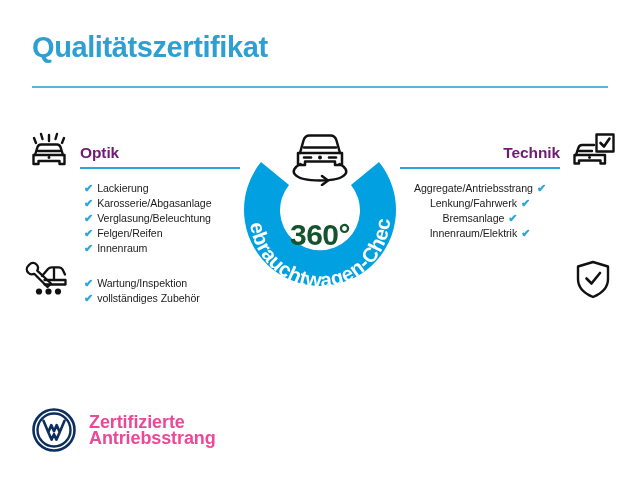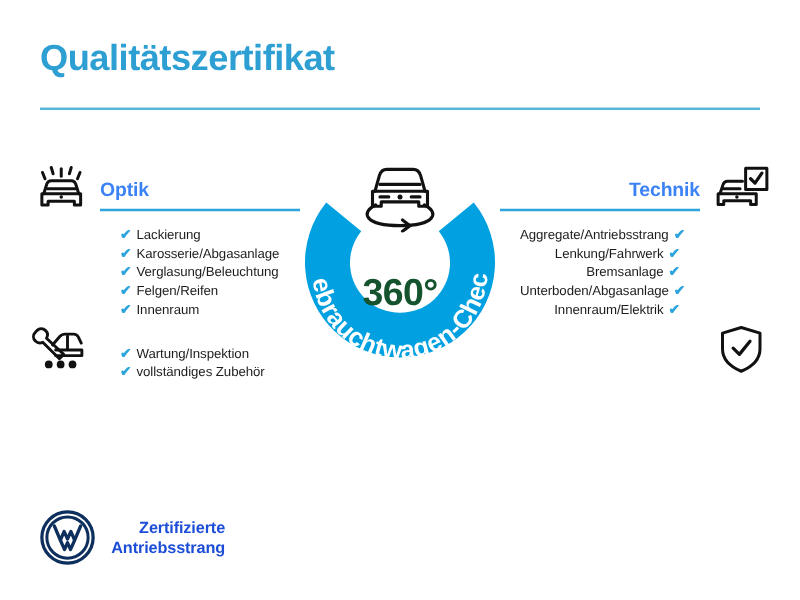--- a/index.html
+++ b/index.html
@@ -48,35 +48,35 @@
   .section {
     position: absolute;
   }
   .section-head {
     position: relative;
     height: 30px;
   }
   .section-title {
     font-size: 15.5px;
     font-weight: bold;
-    color: #3b82f6;
+    color: #701a75;
     line-height: 20px;
     letter-spacing: -0.1px;
     white-space: nowrap;
   }
   .section-rule {
     position: absolute;
     left: 0;
     right: 0;
     top: 24px;
     height: 2px;
     background: #2ca4dc;
   }
   .section-list {
-    margin: 16px;
+    margin: 4px;
     padding: 0;
     list-style: none;
     margin-top: 8px;
   }
   .section-list li {
     font-size: 10.6px;
     color: #1c1c1c;
     line-height: 15px;
     white-space: nowrap;
     letter-spacing: -0.05px;
@@ -88,21 +88,21 @@
     display: inline-block;
   }
 
   
   .sec-left .section-title { text-align: left; }
   .sec-left .section-list li { text-align: left; }
   .sec-left .check { margin-right: 4px; }
 
   
   .sec-right .section-title { text-align: right; }
-  .sec-right .section-list li { text-align: right; }
+  .sec-right .section-list li { text-align: center; }
   .sec-right .check { margin-left: 4px; }
 
   .section-icon {
     position: absolute;
     color: #111111;
   }
 
   
   #sec-optik     { left: 80px;  top: 143px; width: 160px; }
   #sec-wartung   { left: 80px;  top: 268px; width: 160px; }
@@ -148,26 +148,25 @@
   #footer {
     position: absolute;
     left: 32px;
     top: 408px;
     display: flex;
     align-items: center;
   }
   #vw-logo { display: block; }
   #footer-text {
     margin-left: 13px;
-    font-size: 13px;
+    font-size: 18px;
     font-weight: bold;
     line-height: 16px;
-    color: #1d4ed8;
+    color: #ec4899;
     letter-spacing: -0.1px;
-    text-align: right;
   }
   #footer-text div { white-space: nowrap; }
 </style>
 </head>
 <body>
 
 <div id="page">
 
   <div id="header-title">Qualitätszertifikat</div>
   <div id="header-rule"></div>
@@ -229,21 +228,20 @@
   </div>
   <div class="section sec-right" id="sec-technik">
     <div class="section-head">
       <div class="section-title">Technik</div>
       <div class="section-rule"></div>
     </div>
     <ul class="section-list">
       <li><span>Aggregate/Antriebsstrang</span><span class="check">✔</span></li>
       <li><span>Lenkung/Fahrwerk</span><span class="check">✔</span></li>
       <li><span>Bremsanlage</span><span class="check">✔</span></li>
-      <li><span>Unterboden/Abgasanlage</span><span class="check">✔</span></li>
       <li><span>Innenraum/Elektrik</span><span class="check">✔</span></li>
     </ul>
   </div>
 
   <div class="section-icon" id="icon-garantie">
     <svg width="38" height="42" viewBox="0 0 38 42" fill="none" stroke="#111" stroke-width="2.4" stroke-linecap="round" stroke-linejoin="round">
       <path d="M19 3 L34 7.5 L34 20 C34 28.5 27.5 34.5 19 38 C10.5 34.5 4 28.5 4 20 L4 7.5 Z"></path>
       <path d="M12.5 19.5 L17.5 24.5 L26 14" stroke-width="2.6"></path>
     </svg>
   </div>

